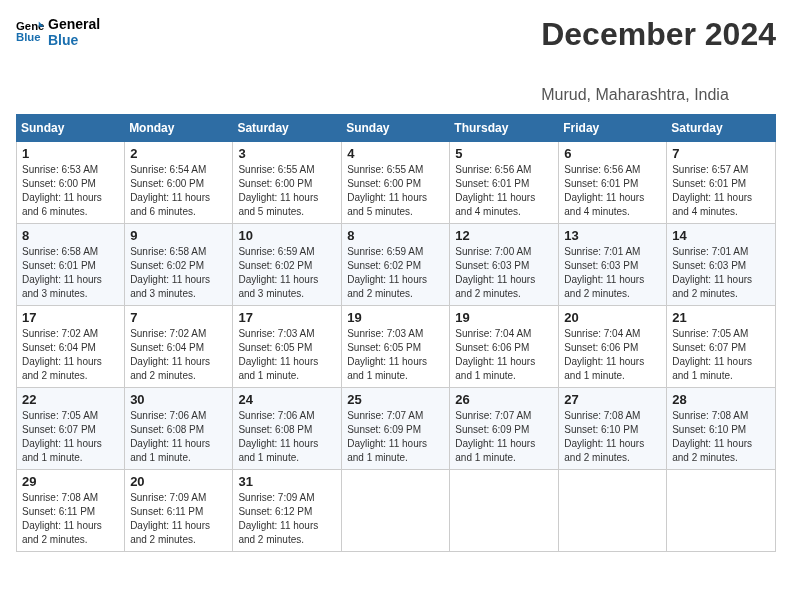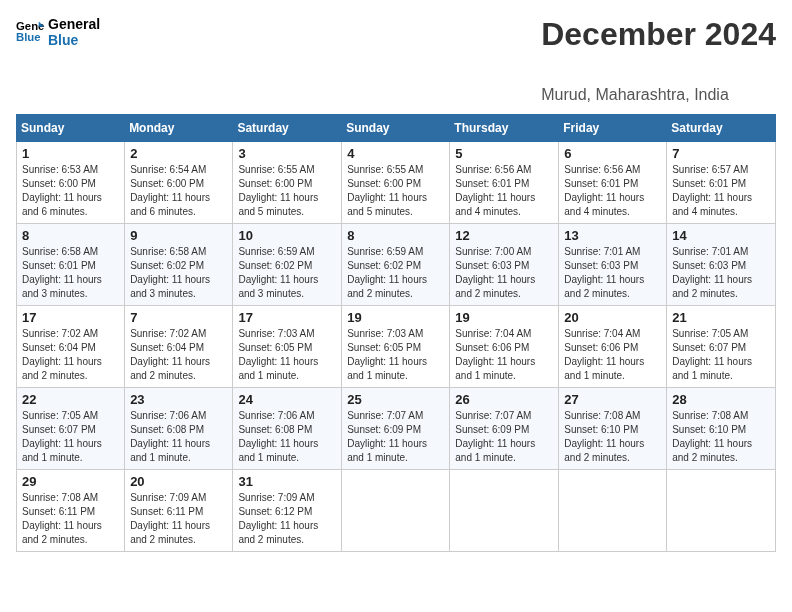--- a/index.html
+++ b/index.html
@@ -288,21 +288,21 @@
       <tr>
         <td>
         <span class="day-num">22</span>
         <div class="day-info">
           Sunrise: 7:05 AM<br>
           Sunset: 6:07 PM<br>
           Daylight: 11 hours and 1 minute.
         </div>
       </td>
         <td>
-        <span class="day-num">23</span>
+        <span class="day-num">30</span>
         <div class="day-info">
           Sunrise: 7:06 AM<br>
           Sunset: 6:08 PM<br>
           Daylight: 11 hours and 1 minute.
         </div>
       </td>
         <td>
         <span class="day-num">24</span>
         <div class="day-info">
           Sunrise: 7:06 AM<br>

